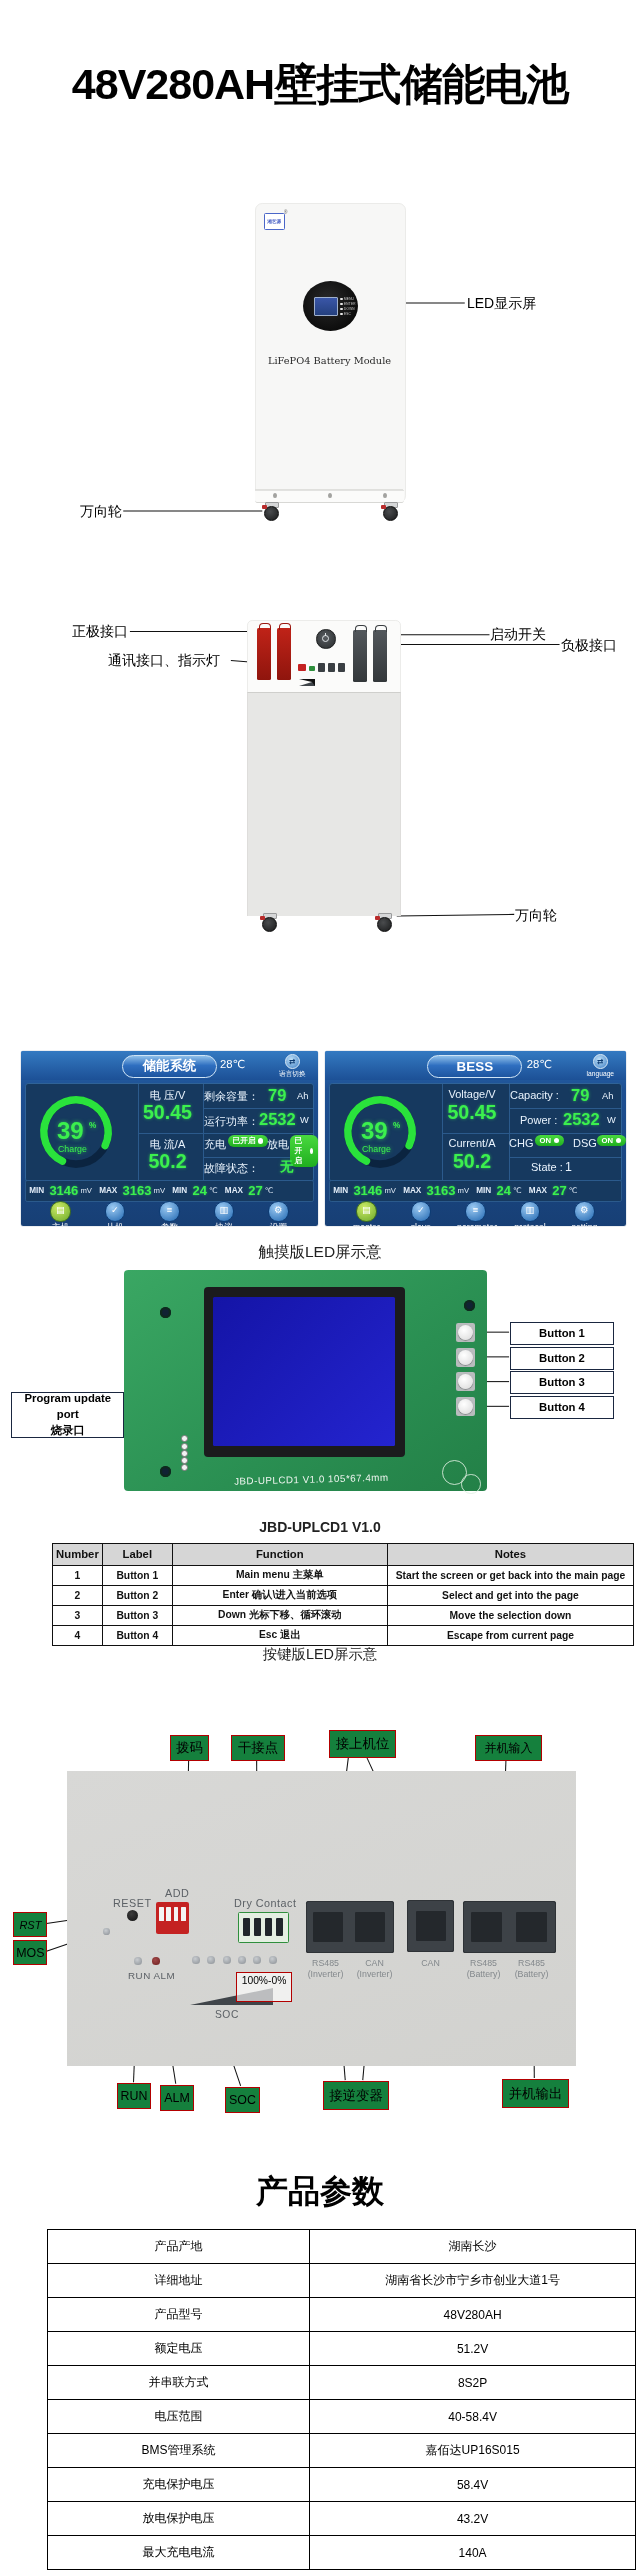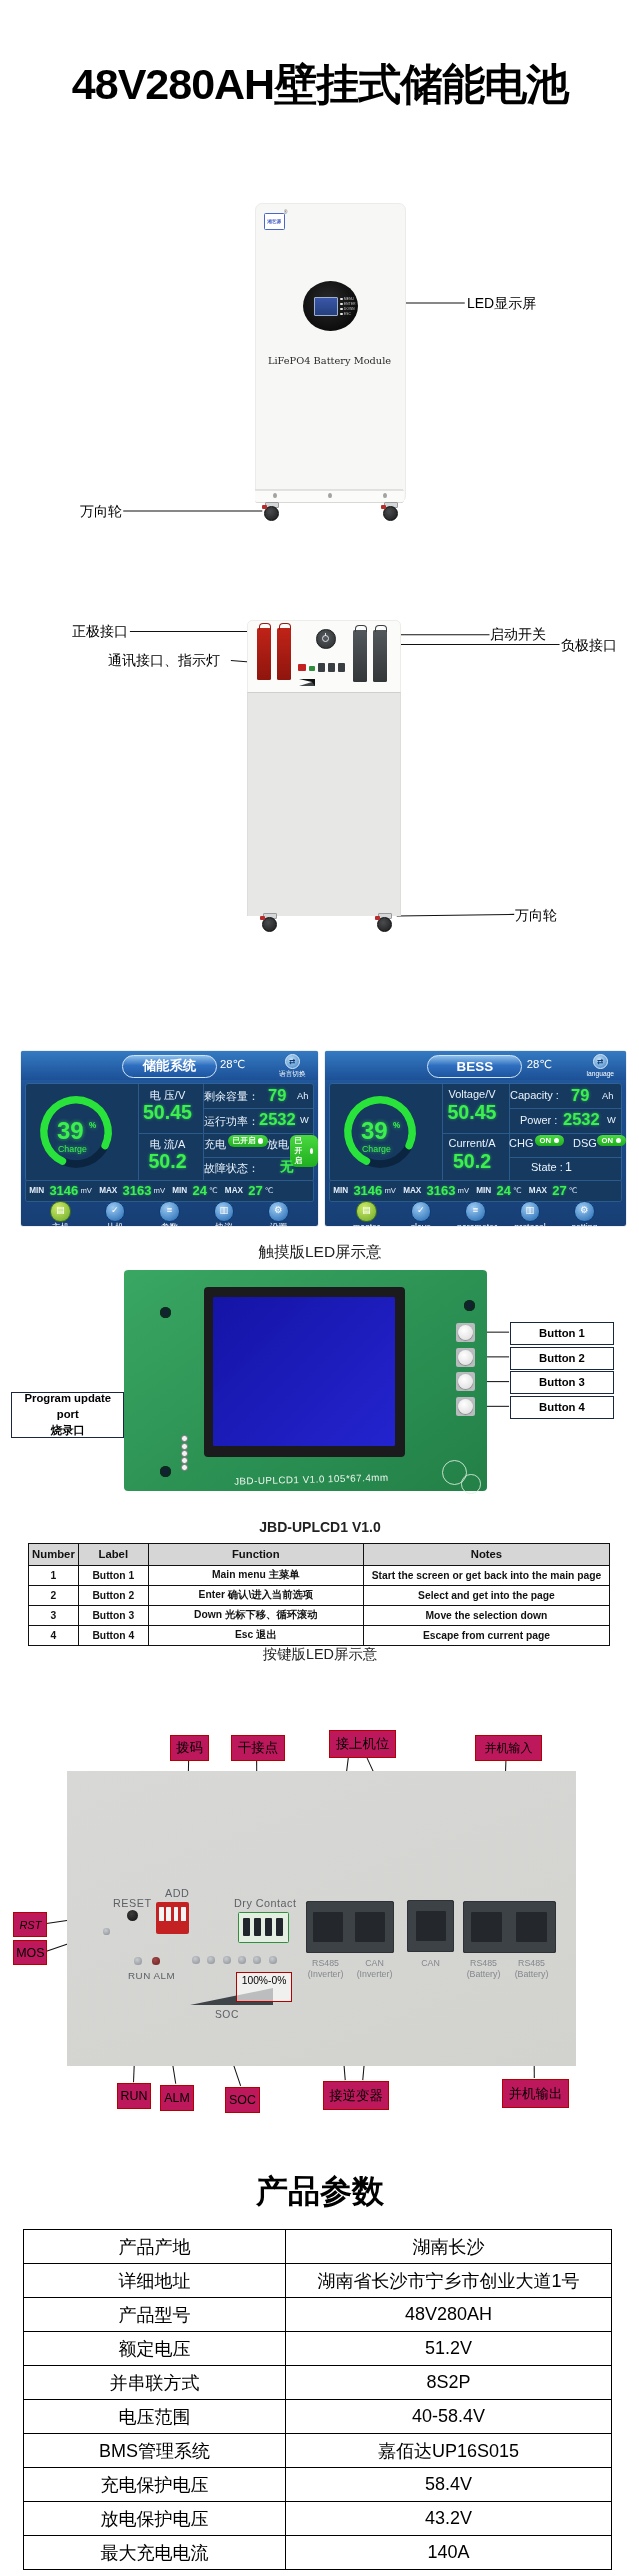--- a/index.html
+++ b/index.html
@@ -82,43 +82,43 @@
   .bluescr{left:213px;top:1297px;width:182px;height:149px;background:linear-gradient(135deg,#1414a6,#2424cf);border-radius:1.5px;}
   .pad{position:absolute;width:4.6px;height:4.6px;border-radius:50%;background:#f2f2f2;border:0.5px solid #777;}
   .pcb-btn{position:absolute;width:18.5px;height:18.5px;}
   .pcb-btn .base{position:absolute;left:0;top:0;width:18.5px;height:18.5px;background:#b9bcbe;border-radius:2.1px;}
   .pcb-btn .cap{position:absolute;left:1.5px;top:1.5px;width:15.5px;height:15.5px;border-radius:50%;background:radial-gradient(circle at 40% 35%,#ffffff,#d8d8d8);box-shadow:0 0.5px 1px rgba(0,0,0,.5);}
   .navybox{border:1.5px solid #1a2740;background:#fff;font-weight:bold;color:#000;}
   .pcb-print{left:234px;top:1473px;width:206px;color:#eef5ef;font-size:9.8px;letter-spacing:0.5px;transform:rotate(-1.5deg);}
   .pcb-logo{position:absolute;border:1px solid #dff0e2;border-radius:50%;opacity:.85;}
 
   
-  table{border-collapse:collapse;}
+  table{border-collapse:collapse;margin-left:24px;}
   .btn-table{left:28px;top:1543px;width:582px;}
   .btn-table th,.btn-table td{border:1px solid #111;text-align:center;padding:0 3.1px;}
   .btn-table th{background:#d6d6d6;font-size:11.3px;height:20.6px;}
   .btn-table td{font-size:10.3px;font-weight:bold;height:19px;}
 
   
   .panel{left:67px;top:1771px;width:509px;height:295px;background:linear-gradient(160deg,#d8d8d6,#d2d2cf);}
-  .rbox{border:1.5px solid #b30000;background:#be185d;color:#000;}
+  .rbox{border:1.5px solid #b30000;background:#15803d;color:#000;}
   .silk{color:#5c6166;letter-spacing:0.5px;}
   .jack{background:#3d4247;border-radius:2.6px;box-shadow:inset 0 0 0 1px #2e3236;}
   .jack .hole{position:absolute;background:#24282c;border-radius:1px;}
   .led{position:absolute;border-radius:50%;background:radial-gradient(circle at 40% 35%,#c8ccd0,#8a8f94);}
   .portlbl{position:absolute;color:#83888c;font-size:8.8px;text-align:center;line-height:1.25;}
   .dip{left:156px;top:1902px;width:33px;height:32px;background:#c42222;border-radius:2.1px;}
   .dip .sw{position:absolute;top:5.2px;width:4.6px;height:13.4px;background:#f4f4f4;border-radius:0.5px;}
   .dry{left:238px;top:1912px;width:49px;height:29px;background:#e4efe2;border:1.5px solid #2f8f3d;border-radius:1.5px;}
   .dry .pin{position:absolute;top:5.2px;width:7.2px;height:17.5px;background:#20262b;border-radius:1px;}
   .wedge{left:190px;top:1988px;width:0;height:0;border-left:83px solid transparent;border-bottom:17.5px solid #3f4449;}
 
   
   .params-table{left:23px;top:2229px;width:589px;table-layout:fixed;}
-  .params-table td{border:1.3px solid #000;text-align:center;font-size:18px;color:#000;padding:0 4.1px;}
+  .params-table td{border:1.3px solid #000;text-align:center;font-size:12px;color:#000;padding:0 4.1px;}
   .params-table td.lbl{width:253px;}
   .params-table tr{height:34px;}
   svg.overlay{position:absolute;left:0;top:0;pointer-events:none;}
 </style>
 </head>
 <body>
 
 <div class="abs page-title">48V280AH壁挂式储能电池</div>
 
 <svg class="overlay" width="640" height="3505" viewBox="0 0 1242 6804">

